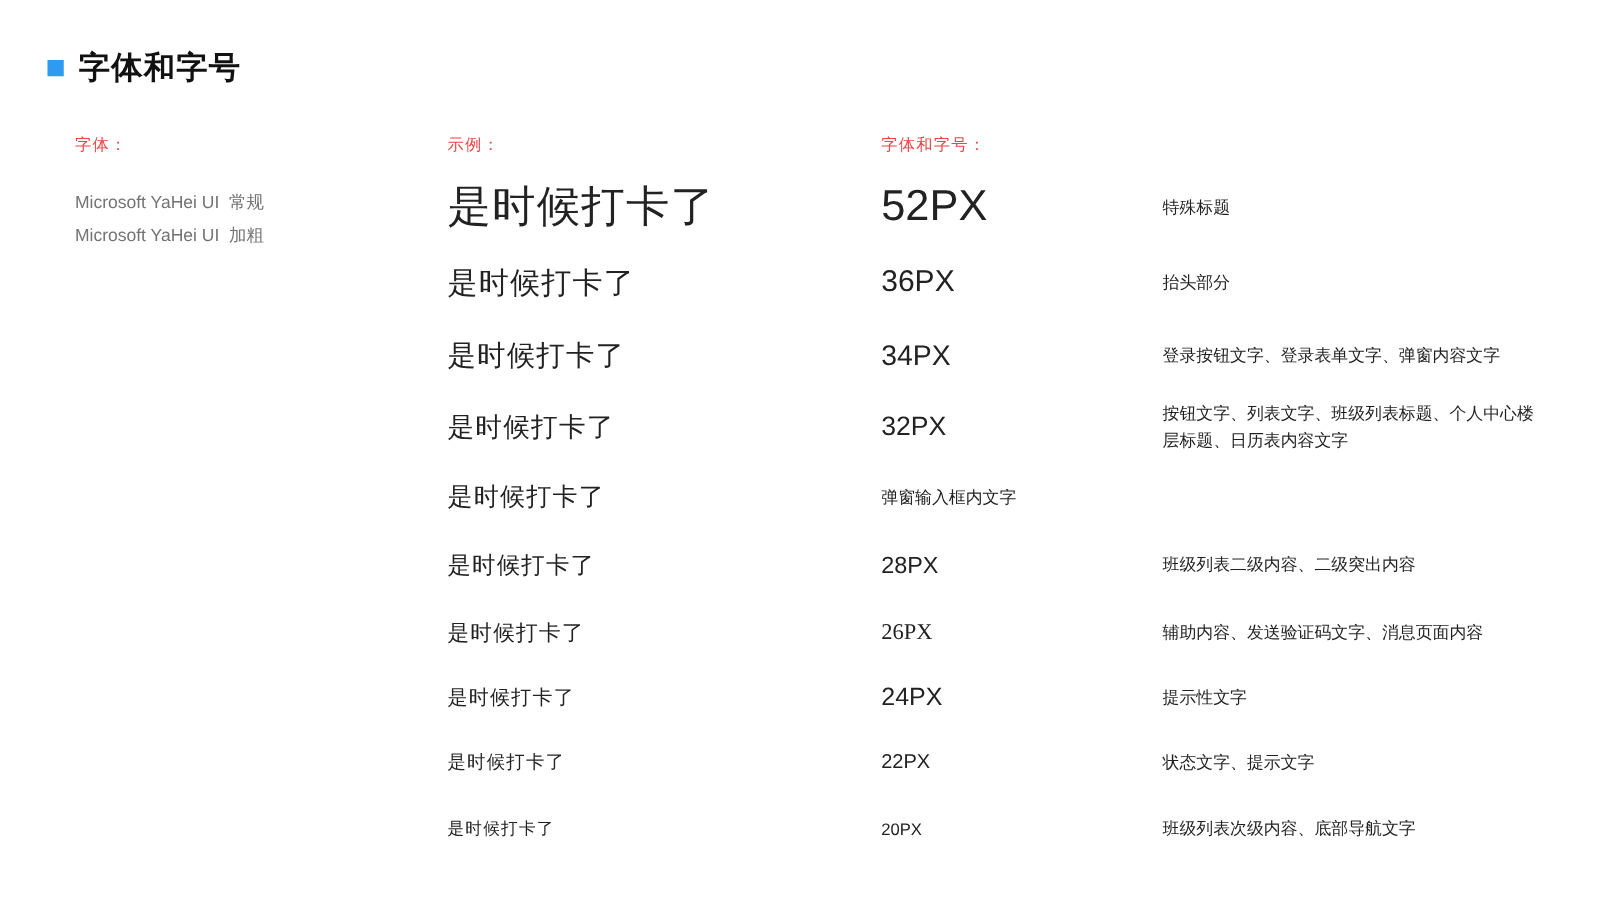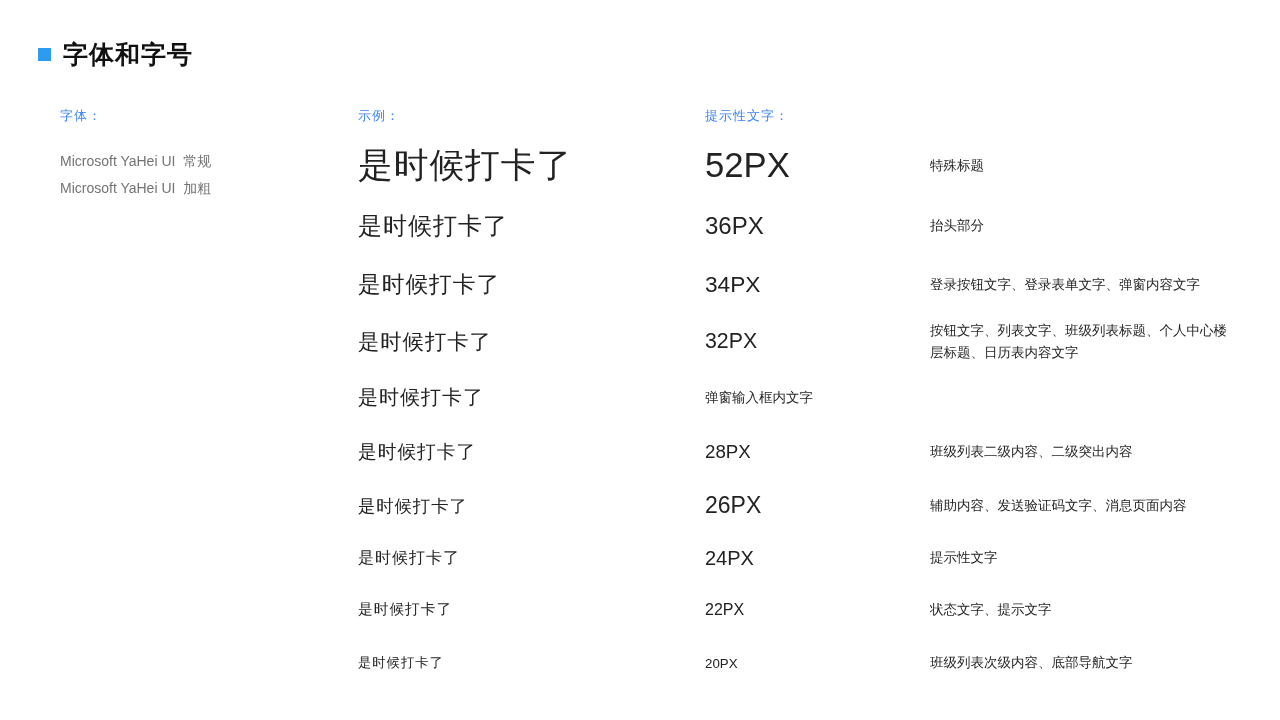--- a/index.html
+++ b/index.html
@@ -31,21 +31,21 @@
     line-height: 26px;
   }
   
   .content {
     display: flex;
     margin-top: 40px;
     padding-left: 60px;
   }
   .col-header {
     font-size: 13px;
-    color: #3b82f6;
+    color: #ef4444;
     line-height: 18px;
     letter-spacing: 1px;
   }
   
   .font-col { width: 298px; flex: 0 0 auto; }
   .font-names { margin-top: 23px; }
   .font-name {
     font-size: 14px;
     line-height: 27px;
     color: #737373;
@@ -92,21 +92,21 @@
     <div class="col-header">字体：</div>
     <div class="font-names">
       <div class="font-name">Microsoft YaHei UI  常规</div>
       <div class="font-name">Microsoft YaHei UI  加粗</div>
     </div>
   </div>
 
   <div class="spec-table">
     <div class="table-header">
       <div class="col-header">示例：</div>
-      <div class="col-header">提示性文字：</div>
+      <div class="col-header">字体和字号：</div>
     </div>
     <div class="rows" id="rows">
   <div class="row" style="height: 59px;">
     <div class="cell example" style="font-size: 34.7px;">是时候打卡了</div>
     <div class="cell size" style="font-size: 34.7px;">52PX</div>
     <div class="cell scope">特殊标题</div>
   </div>
 
   <div class="row" style="height: 61px;">
     <div class="cell example" style="font-size: 24px;">是时候打卡了</div>
@@ -132,21 +132,21 @@
   </div>
 
   <div class="row" style="height: 54px;">
     <div class="cell example" style="font-size: 18.7px;">是时候打卡了</div>
     <div class="cell size" style="font-size: 18.7px;">28PX</div>
     <div class="cell scope">班级列表二级内容、二级突出内容</div>
   </div>
 
   <div class="row" style="height: 53px;">
     <div class="cell example" style="font-size: 17.3px;">是时候打卡了</div>
-    <div class="cell size" style="font-size: 23px;">26PX</div>
+    <div class="cell size" style="font-size: 18px; font-family: Liberation Serif, serif;">26PX</div>
     <div class="cell scope">辅助内容、发送验证码文字、消息页面内容</div>
   </div>
 
   <div class="row" style="height: 52px;">
     <div class="cell example" style="font-size: 16px;">是时候打卡了</div>
     <div class="cell size" style="font-size: 20px;">24PX</div>
     <div class="cell scope">提示性文字</div>
   </div>
 
   <div class="row" style="height: 51px;">

